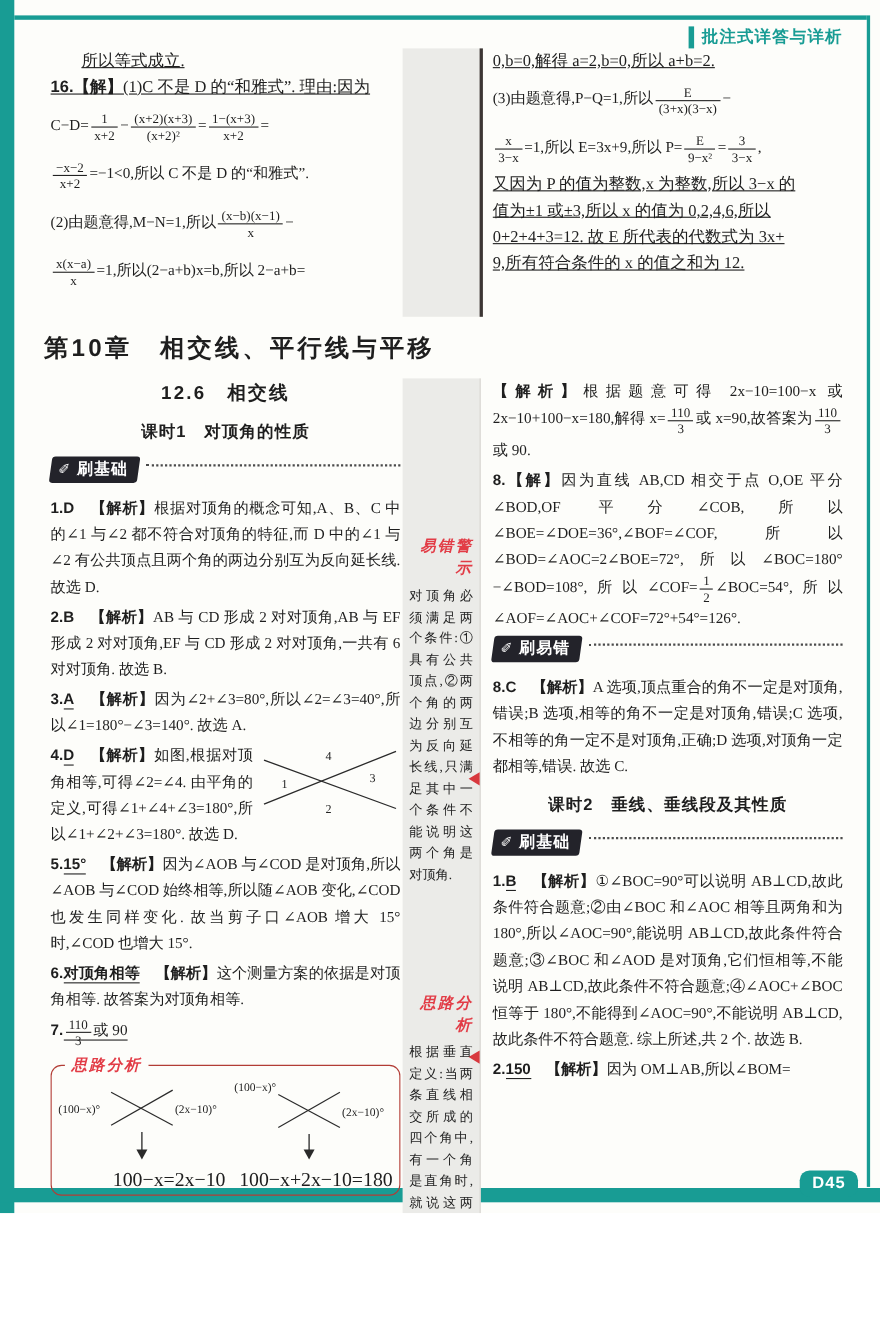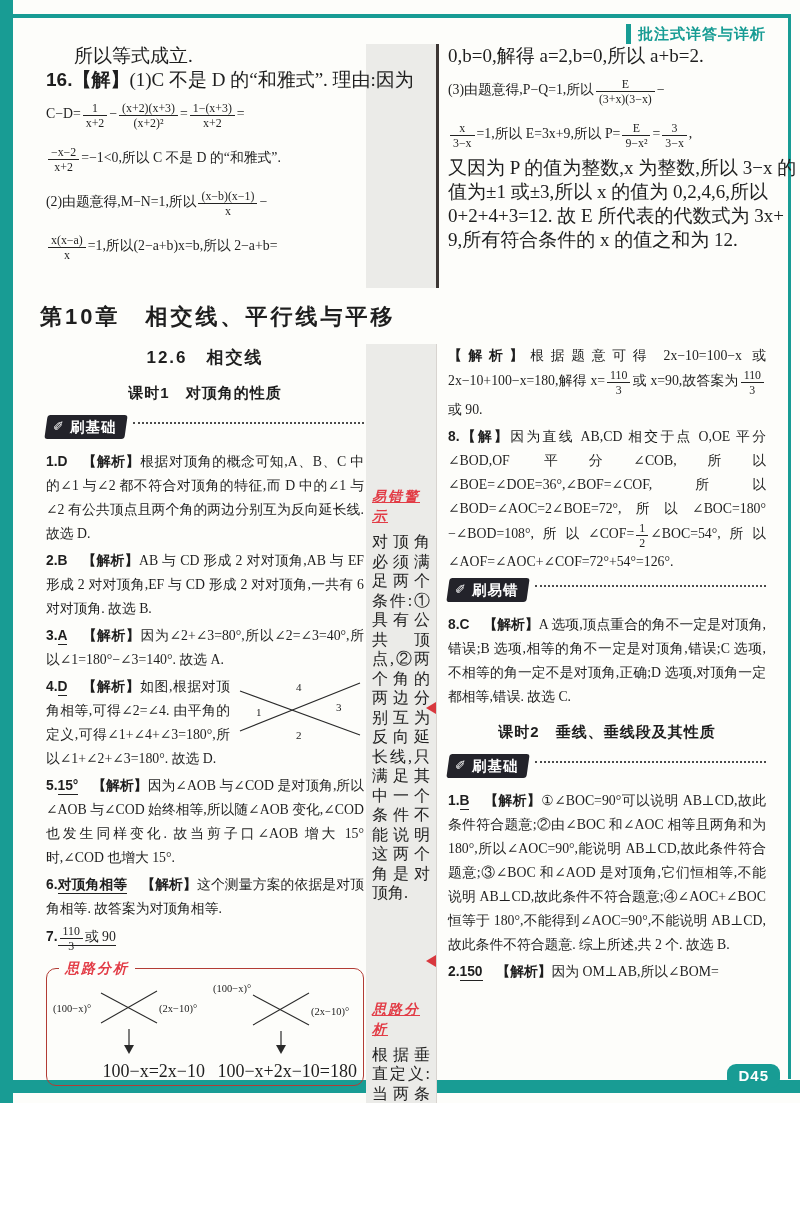--- a/index.html
+++ b/index.html
@@ -36,29 +36,29 @@
     font:bold 22px/32px "Liberation Sans","DejaVu Sans",sans-serif;letter-spacing:3px;}
   .col-left{left:46px;top:344px;width:318px;}
   .col-right{left:448px;top:344px;width:318px;}
   
   .strip{position:absolute;background:#ebebe8;}
   .strip-a{left:366px;top:44px;width:70px;height:244px;border-right:3px solid #3c3634;}
   .strip-b{left:366px;top:344px;width:70px;height:808px;border-right:1px solid #d8d4d0;}
   .note{padding:0 6px;}
   .note1{margin-top:142px;}
   .note2{margin-top:96px;}
-  .note-title{color:var(--red);text-align:left;letter-spacing:2px;
-    font:italic bold 14px/20px "Liberation Sans","DejaVu Sans",sans-serif;margin-bottom:6px;text-decoration:underline;}
-  .note-body{font-size:16px;line-height:19.5px;text-align:justify;color:#232323;}
+  .note-title{color:var(--red);text-align:right;letter-spacing:2px;
+    font:italic bold 14px/20px "Liberation Sans","DejaVu Sans",sans-serif;margin-bottom:6px;}
+  .note-body{font-size:12px;line-height:19.5px;text-align:justify;color:#232323;}
   .pointer{position:absolute;width:0;height:0;border-top:6px solid transparent;
     border-bottom:6px solid transparent;border-right:10px solid #d8383e;}
   .ptr1{left:426px;top:702px;}
   .ptr2{left:426px;top:955px;}
   
-  .line{font-size:19px;line-height:24px;white-space:nowrap;}
+  .line{font-size:15px;line-height:24px;white-space:nowrap;text-decoration:underline;}
   .mline{font-size:13.8px;line-height:44px;white-space:nowrap;}
   .indent1{padding-left:28px;}
   .para{font-size:13.8px;line-height:24px;text-align:justify;margin:0 0 3px;}
   b{font-family:"Liberation Sans","DejaVu Sans",sans-serif;font-weight:bold;}
   .u{border-bottom:1.3px solid #222;padding-bottom:1px;}
   .frac{display:inline-block;vertical-align:-0.8em;text-align:center;
     font-size:0.86em;line-height:1.2;margin:0 2px;}
   .fn{display:block;border-bottom:1px solid #222;padding:0 3px;}
   .fd{display:block;padding:0 3px;}
   

